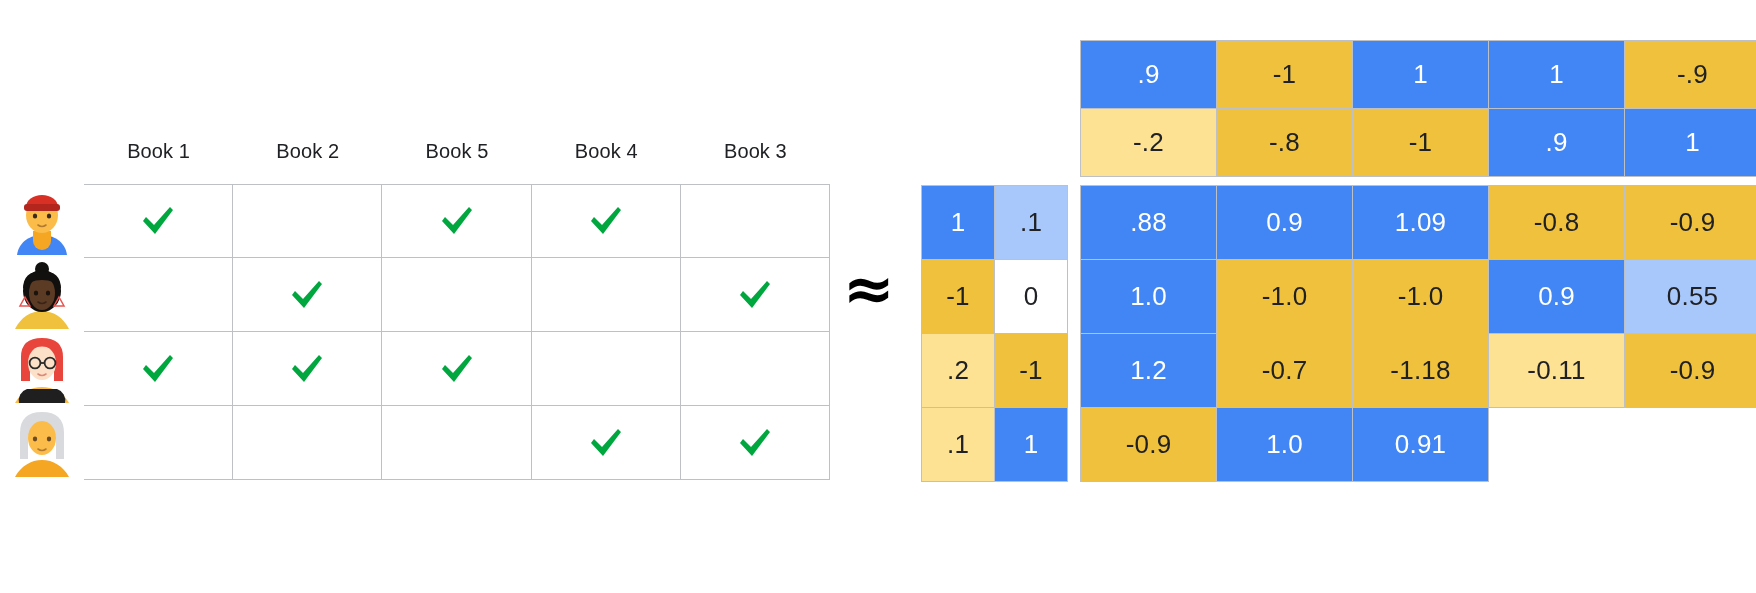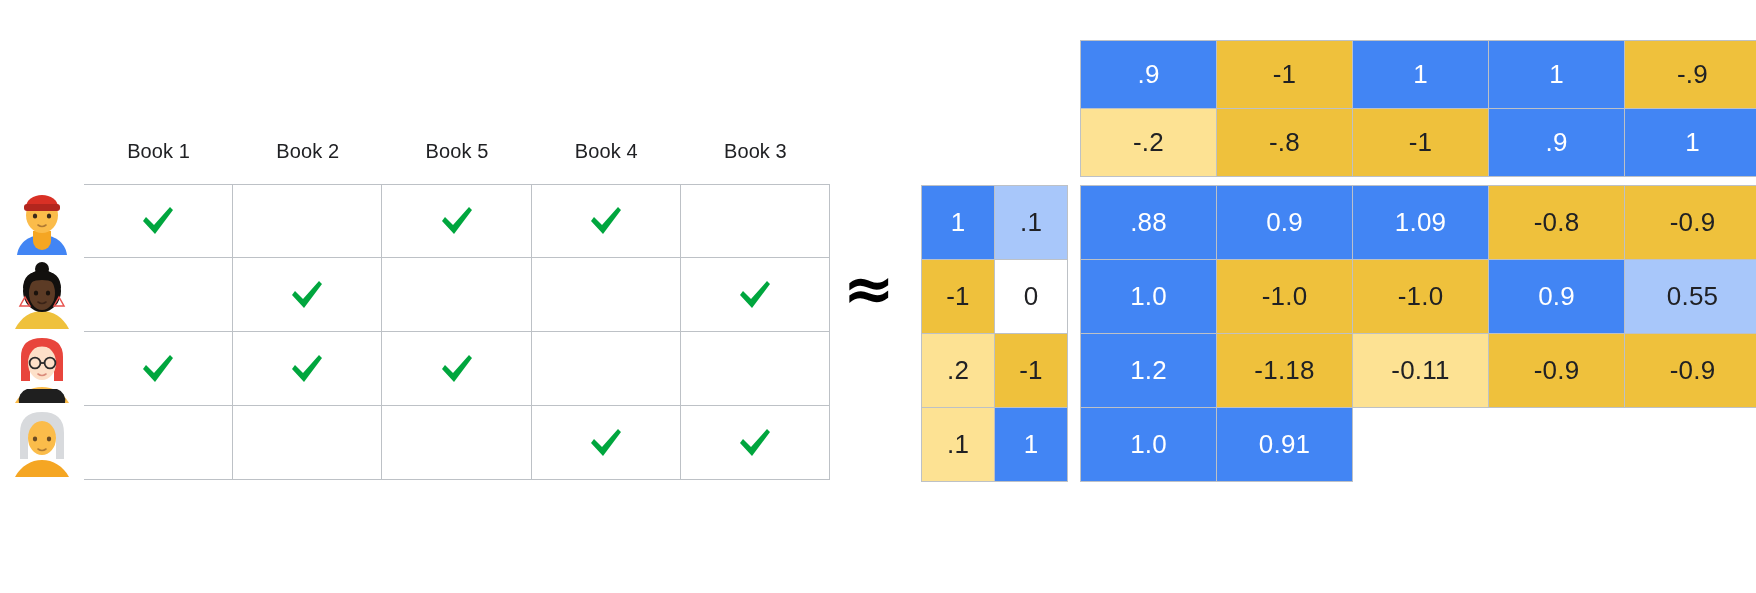--- a/index.html
+++ b/index.html
@@ -315,20 +315,21 @@
       <div class="mcell c-blue">0.9</div>
       <div class="mcell c-blue">1.09</div>
       <div class="mcell c-yellow">-0.8</div>
       <div class="mcell c-yellow">-0.9</div>
       <div class="mcell c-blue">1.0</div>
       <div class="mcell c-yellow">-1.0</div>
       <div class="mcell c-yellow">-1.0</div>
       <div class="mcell c-blue">0.9</div>
       <div class="mcell c-lightblue">0.55</div>
       <div class="mcell c-blue">1.2</div>
+      <div class="mcell c-yellow">-0.7</div>
       <div class="mcell c-yellow">-1.18</div>
       <div class="mcell c-lightyellow">-0.11</div>
       <div class="mcell c-yellow">-0.9</div>
       <div class="mcell c-yellow">-0.9</div>
       <div class="mcell c-blue">1.0</div>
       <div class="mcell c-blue">0.91</div>
     </div>
 
 </div>
 

